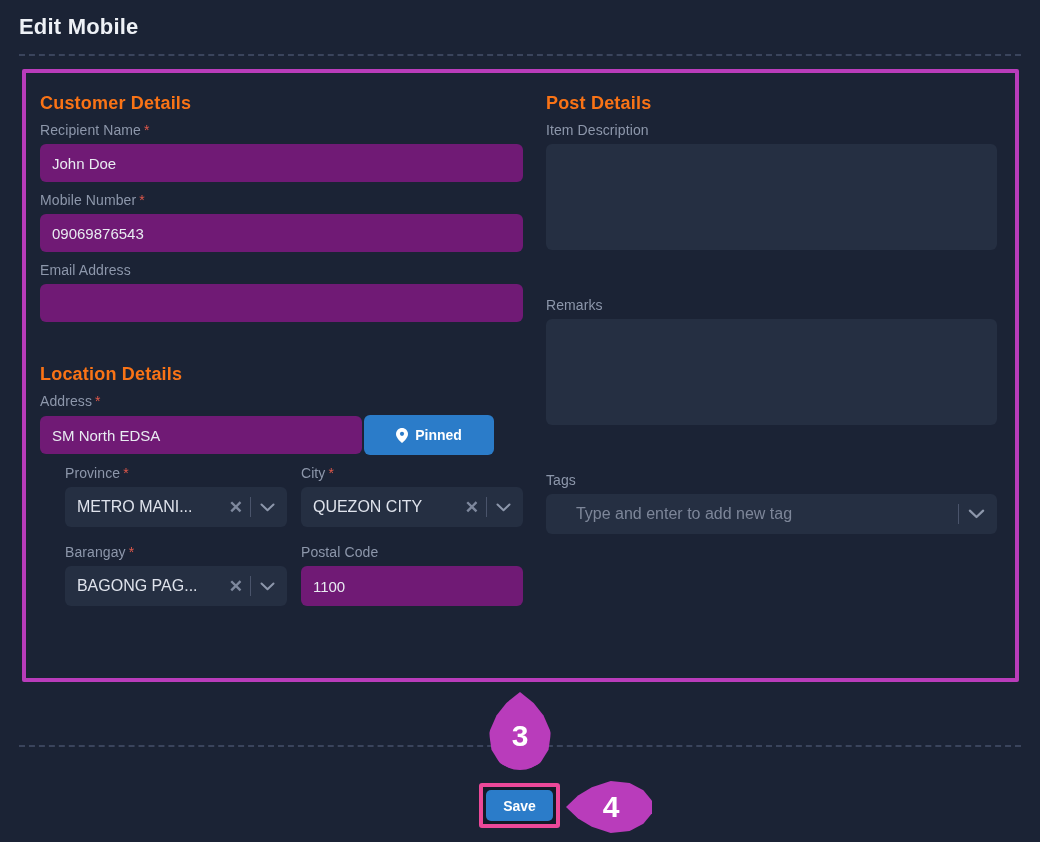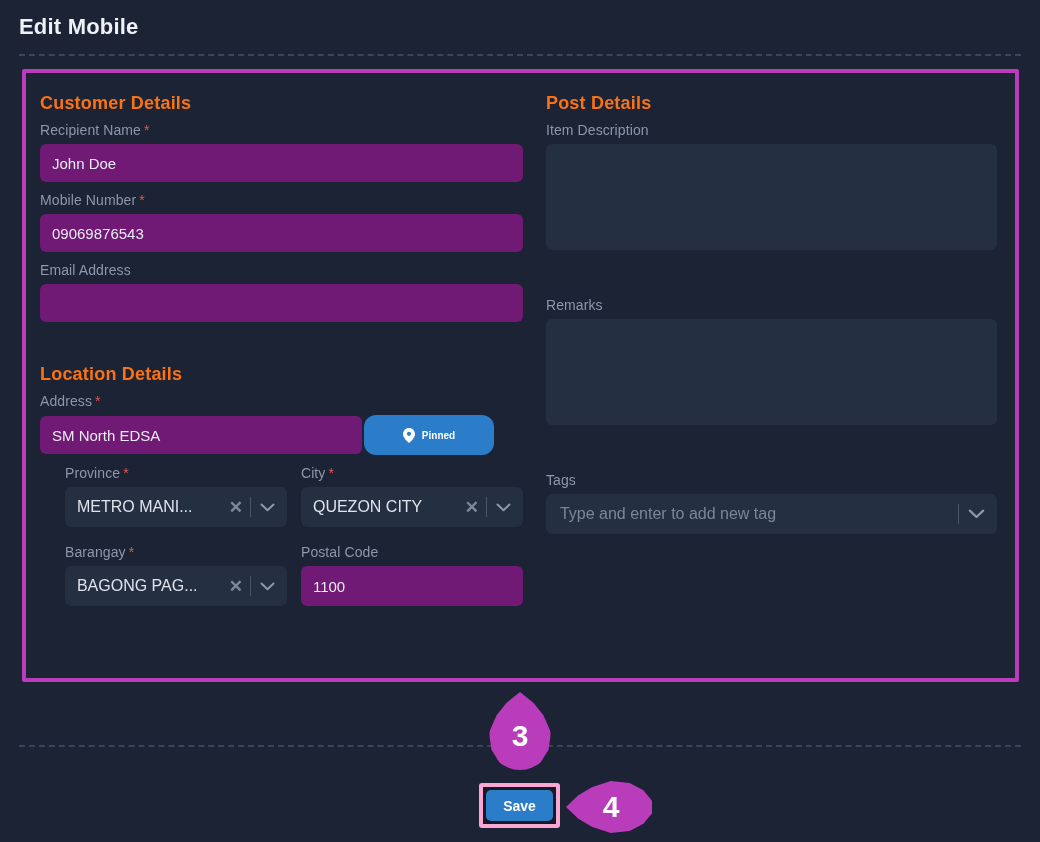--- a/index.html
+++ b/index.html
@@ -78,22 +78,22 @@
     resize: none; outline: none;
     font-family: "Liberation Sans", sans-serif;
   }
 
   
   .row-inline { display: flex; align-items: center; gap: 2px; }
   .addr-input { width: 322px; }
   .pin-btn {
     display: flex; align-items: center; justify-content: center; gap: 7px;
     width: 130px; height: 40px;
-    background: #2b7cc9; border: none; border-radius: 12px;
-    color: #ffffff; font-size: 10px; font-weight: bold;
+    background: #2b7cc9; border: none; border-radius: 6px;
+    color: #ffffff; font-size: 14px; font-weight: bold;
     cursor: pointer; font-family: "Liberation Sans", sans-serif;
   }
   .pin-btn svg { display: block; }
 
   
   .two-up { display: flex; gap: 14px; margin-top: 6px; justify-content: flex-end; }
   .two-up .field { margin-bottom: 0; }
   .cell { width: 222px; }
 
   
@@ -119,28 +119,29 @@
   
   .tags-box {
     display: flex; align-items: center;
     width: 100%; height: 40px;
     background: #252f42; border-radius: 6px; padding: 0 10px 0 12px;
   }
   .tags-input {
     flex: 1 1 auto; background: transparent; border: none; outline: none;
     color: #e8ebf1; font-size: 16px;
     font-family: "Liberation Sans", sans-serif;
+    margin-left: 16px;
   }
   .tags-input::placeholder { color: #7d8699; }
 
   
   .save-wrap {
     position: absolute; left: 479px; top: 783px;
     width: 81px; height: 45px;
-    border: 4px solid #f9a8d4;
+    border: 4px solid #ec4899;
     border-radius: 3px;
     padding: 3px;
     background: #141a28;
   }
   .save-btn {
     width: 100%; height: 100%;
     background: #2b7cc9; border: none; border-radius: 5px;
     color: #ffffff; font-size: 14px; font-weight: bold;
     cursor: pointer; font-family: "Liberation Sans", sans-serif;
   }

